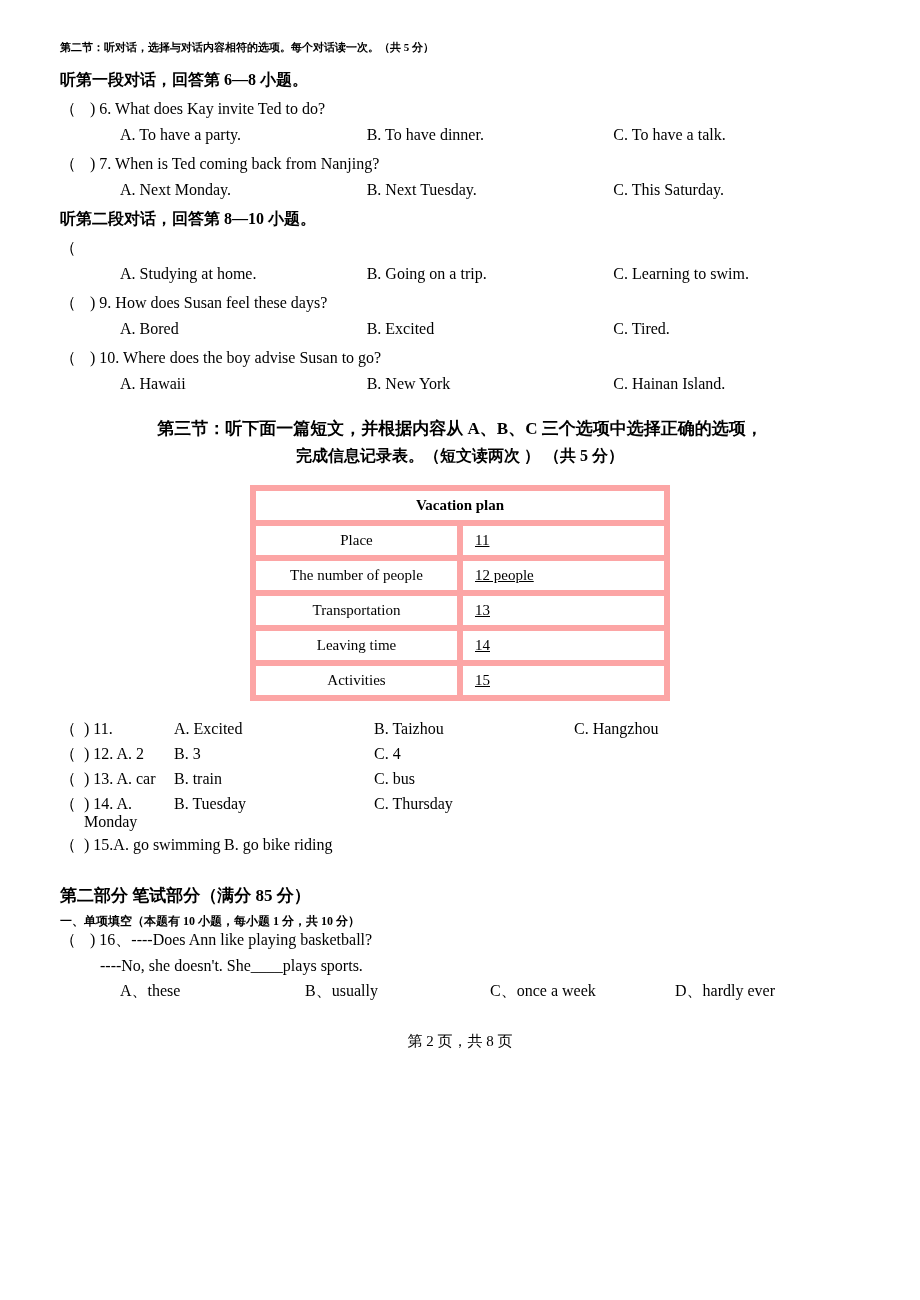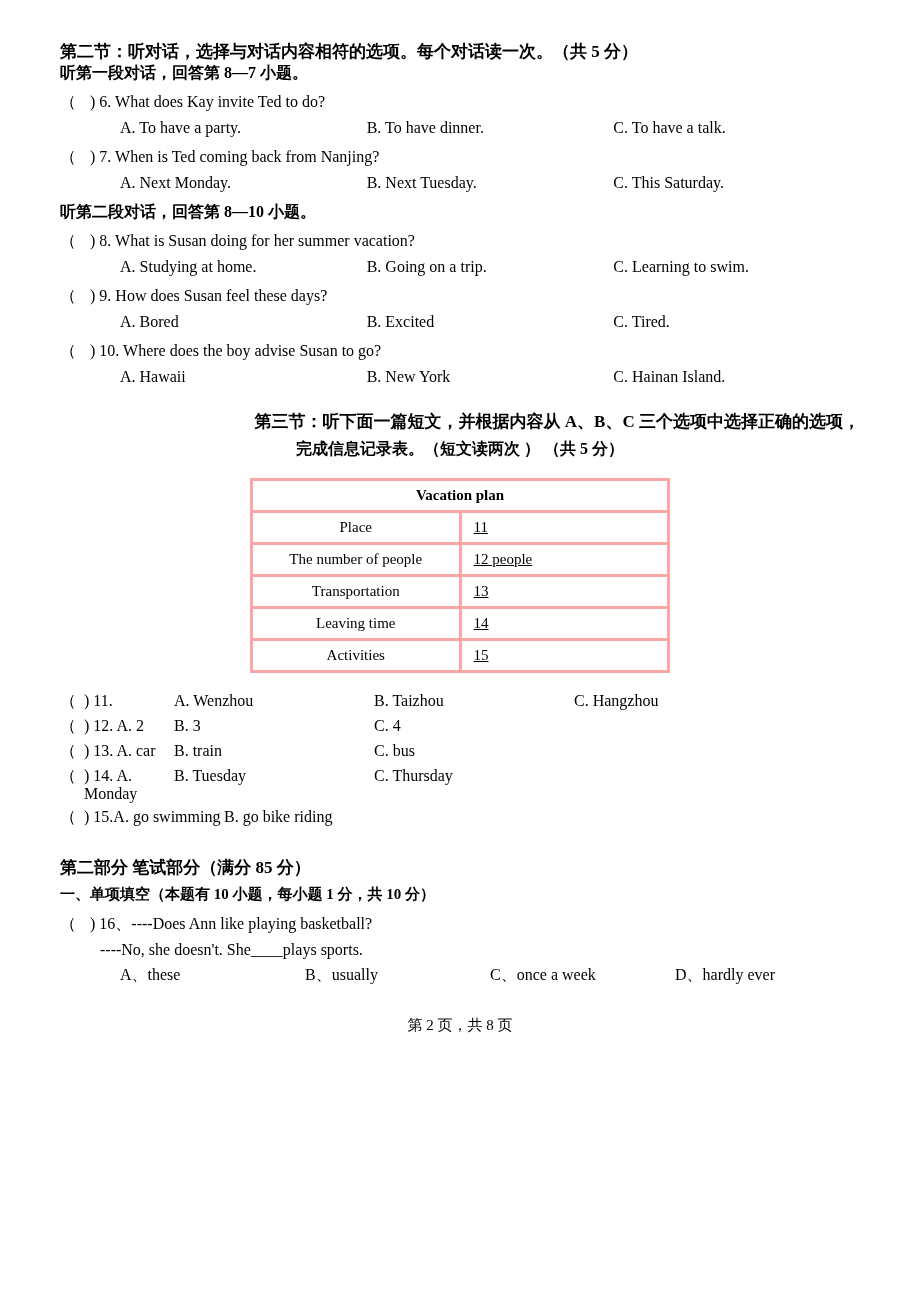--- a/index.html
+++ b/index.html
@@ -7,22 +7,22 @@
       background: #fff;
       font-family: "SimSun", "宋体", serif;
       font-size: 16px;
       color: #000;
       width: 920px;
       min-height: 1300px;
       padding: 40px 60px;
     }
     .section-title {
       font-weight: bold;
-      font-size: 17px;
-      margin-bottom: 0;
+      font-size: 11px;
+      margin-bottom: 15px;
     }
     .sub-title {
       font-weight: bold;
       font-size: 16px;
       margin-bottom: 8px;
     }
     .question-line {
       display: flex;
       align-items: baseline;
       margin-bottom: 6px;
@@ -42,21 +42,21 @@
     }
     .table-section {
       margin: 18px auto;
       width: 420px;
     }
     table.vacation {
       border-collapse: collapse;
       width: 100%;
     }
     table.vacation th, table.vacation td {
-      border: 3px solid #fca5a5;
+      border: 6px solid #fca5a5;
       padding: 6px 12px;
       font-size: 15px;
     }
     table.vacation thead th {
       text-align: center;
       background: #fff;
     }
     table.vacation tbody td:first-child {
       width: 50%;
       text-align: center;
@@ -84,50 +84,49 @@
       flex: 1;
     }
     .part-divider {
       text-align: left;
       font-weight: bold;
       font-size: 17px;
       margin: 24px 0 6px 0;
     }
     .section2-title {
       font-weight: bold;
-      font-size: 15px;
-      margin-bottom: 10px;
+      font-size: 12px;
     }
     .page-num {
       text-align: center;
       margin-top: 30px;
       font-size: 15px;
     }
     .indent2 {
       margin-left: 40px;
     }
     .section3-header {
-      text-align: right;
+      text-align: center;
       font-weight: bold;
       font-size: 17px;
       margin-bottom: 6px;
     }
     .section3-sub {
       text-align: center;
       font-weight: bold;
       font-size: 16px;
       margin-bottom: 2px;
     }
   </style>
 </head>
 <body>
 
 <div>
   <div class="section-title">第二节：听对话，选择与对话内容相符的选项。每个对话读一次。（共 5 分）</div>
-  <div class="sub-title">听第一段对话，回答第 8—7 小题。</div>
+  <div class="sub-title">听第一段对话，回答第 6—8 小题。</div>
 
   <div class="question-line">
     <span class="paren">（</span>
     <span>) 6. What does Kay invite Ted to do?</span>
   </div>
   <div class="options-line">
     <span class="option">A. To have a party.</span>
     <span class="option">B. To have dinner.</span>
     <span class="option">C. To have a talk.</span>
   </div>
@@ -139,21 +138,20 @@
   <div class="options-line">
     <span class="option">A. Next Monday.</span>
     <span class="option">B. Next Tuesday.</span>
     <span class="option">C. This Saturday.</span>
   </div>
 
   <div class="sub-title" style="margin-top:6px;">听第二段对话，回答第 8—10 小题。</div>
 
   <div class="question-line">
     <span class="paren">（</span>
-    <span>) 8. What is Susan doing for her summer vacation?</span>
   </div>
   <div class="options-line">
     <span class="option">A. Studying at home.</span>
     <span class="option">B. Going on a trip.</span>
     <span class="option">C. Learning to swim.</span>
   </div>
 
   <div class="question-line">
     <span class="paren">（</span>
     <span>) 9. How does Susan feel these days?</span>
@@ -209,21 +207,21 @@
           </tr>
         </tbody>
     </table>
   </div>
 
   <div class="list-questions" style="margin-top:14px;">
 
     <div class="list-q-row">
       <span class="list-q-paren">（</span>
       <span class="list-q-num">) 11.</span>
-      <span class="list-q-b">A. Wenzhou</span>
+      <span class="list-q-b">A. Excited</span>
       <span class="list-q-b">B. Taizhou</span>
       <span class="list-q-c">C. Hangzhou</span>
     </div>
 
     <div class="list-q-row">
       <span class="list-q-paren">（</span>
       <span class="list-q-num">) 12. A. 2</span>
       <span class="list-q-b">B. 3</span>
       <span class="list-q-c">C. 4</span>
     </div>

